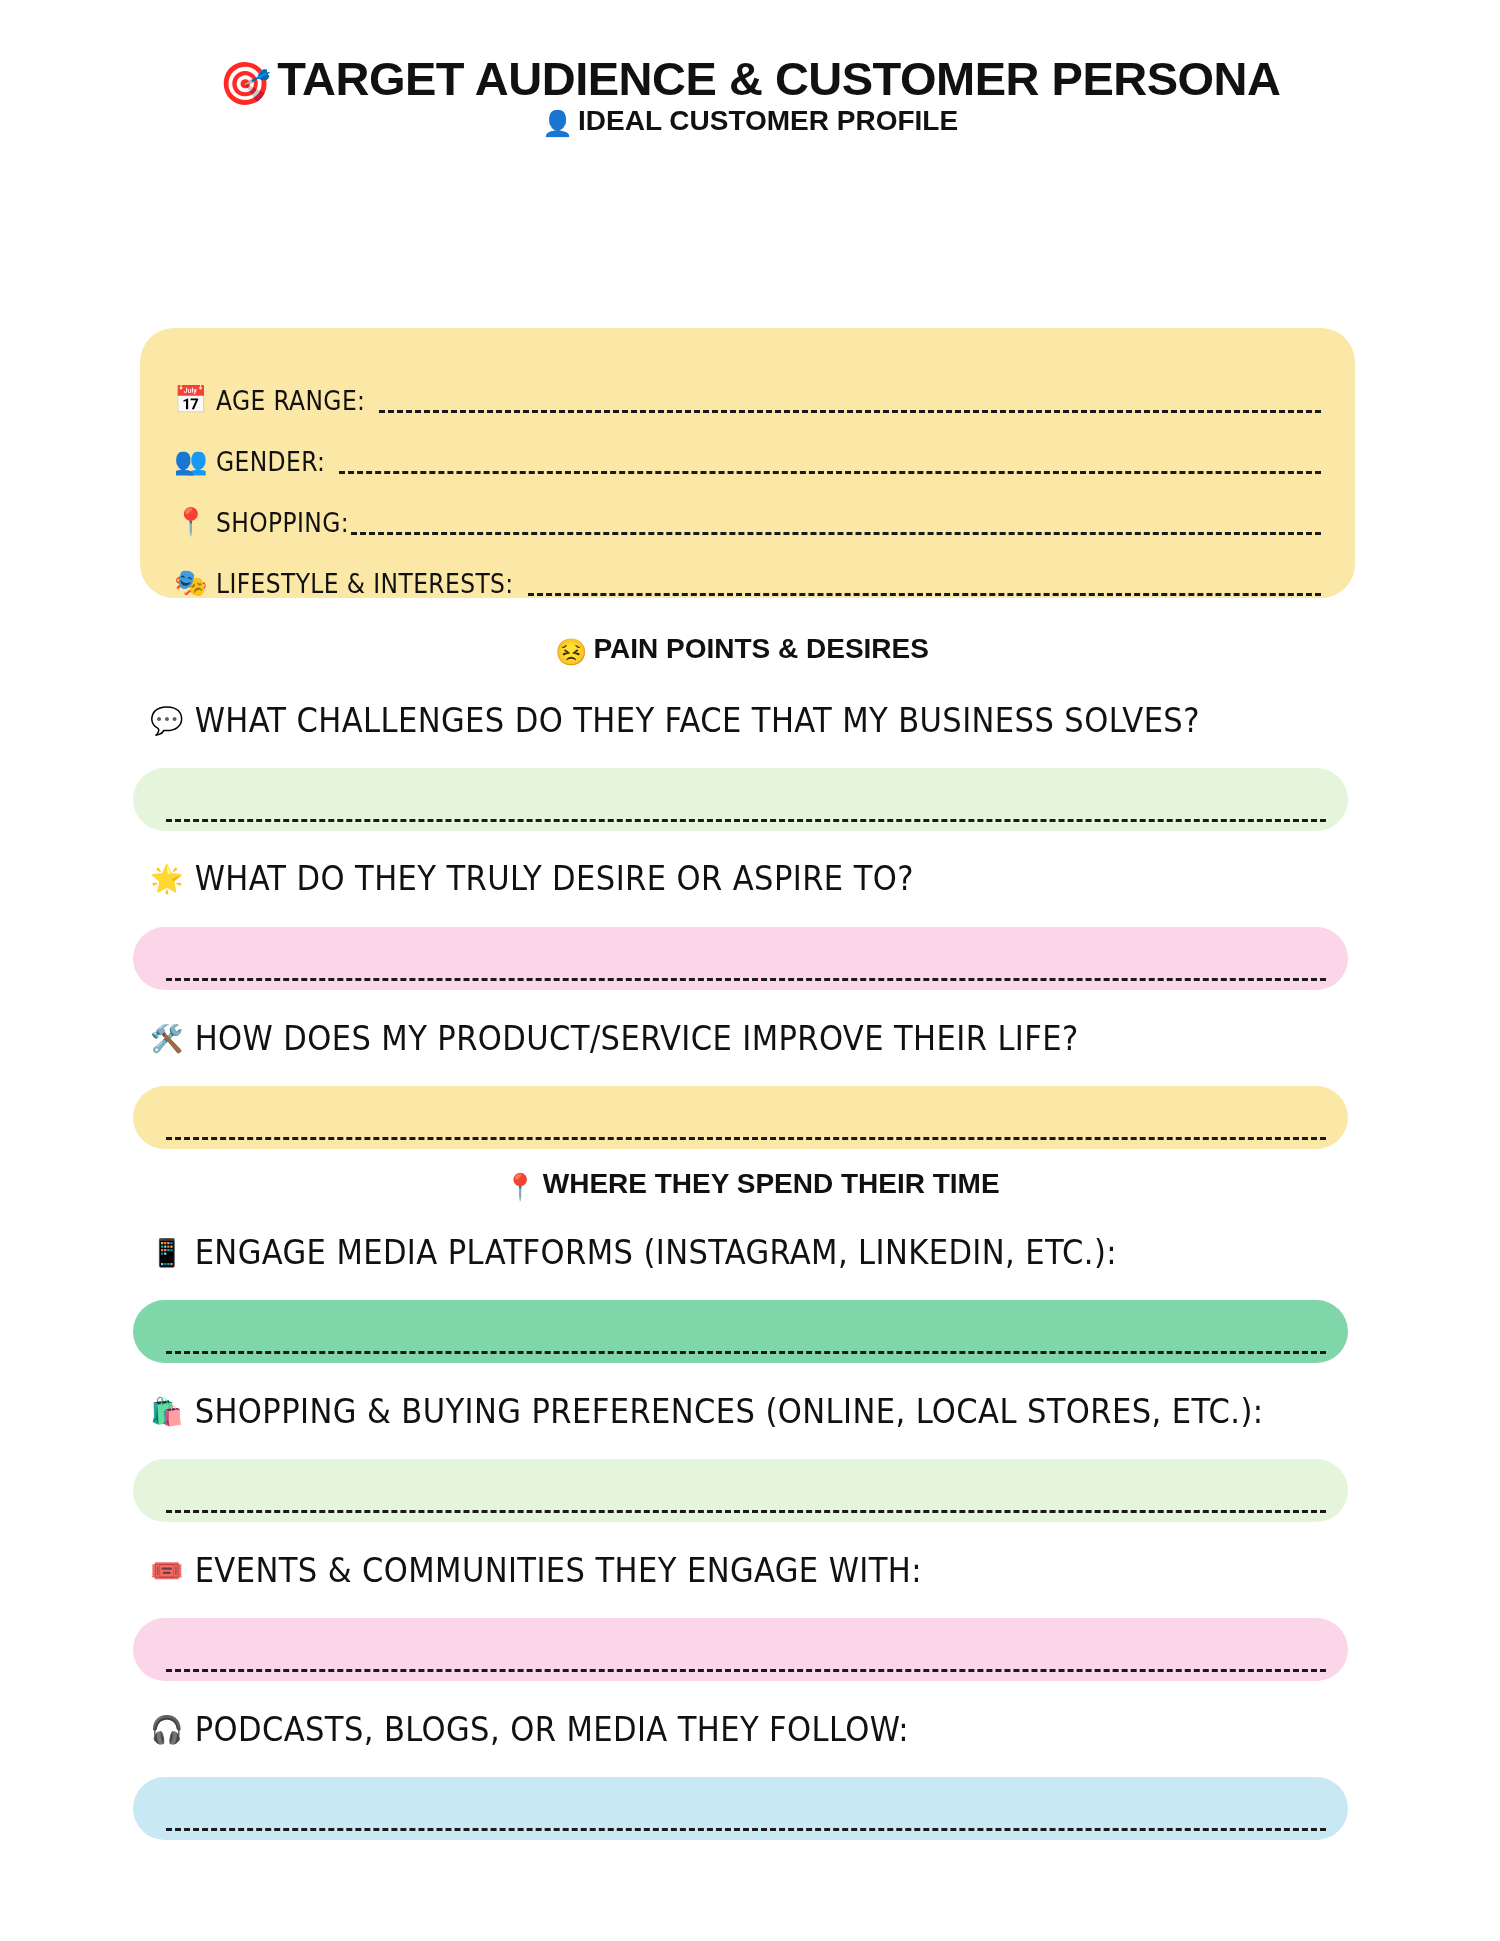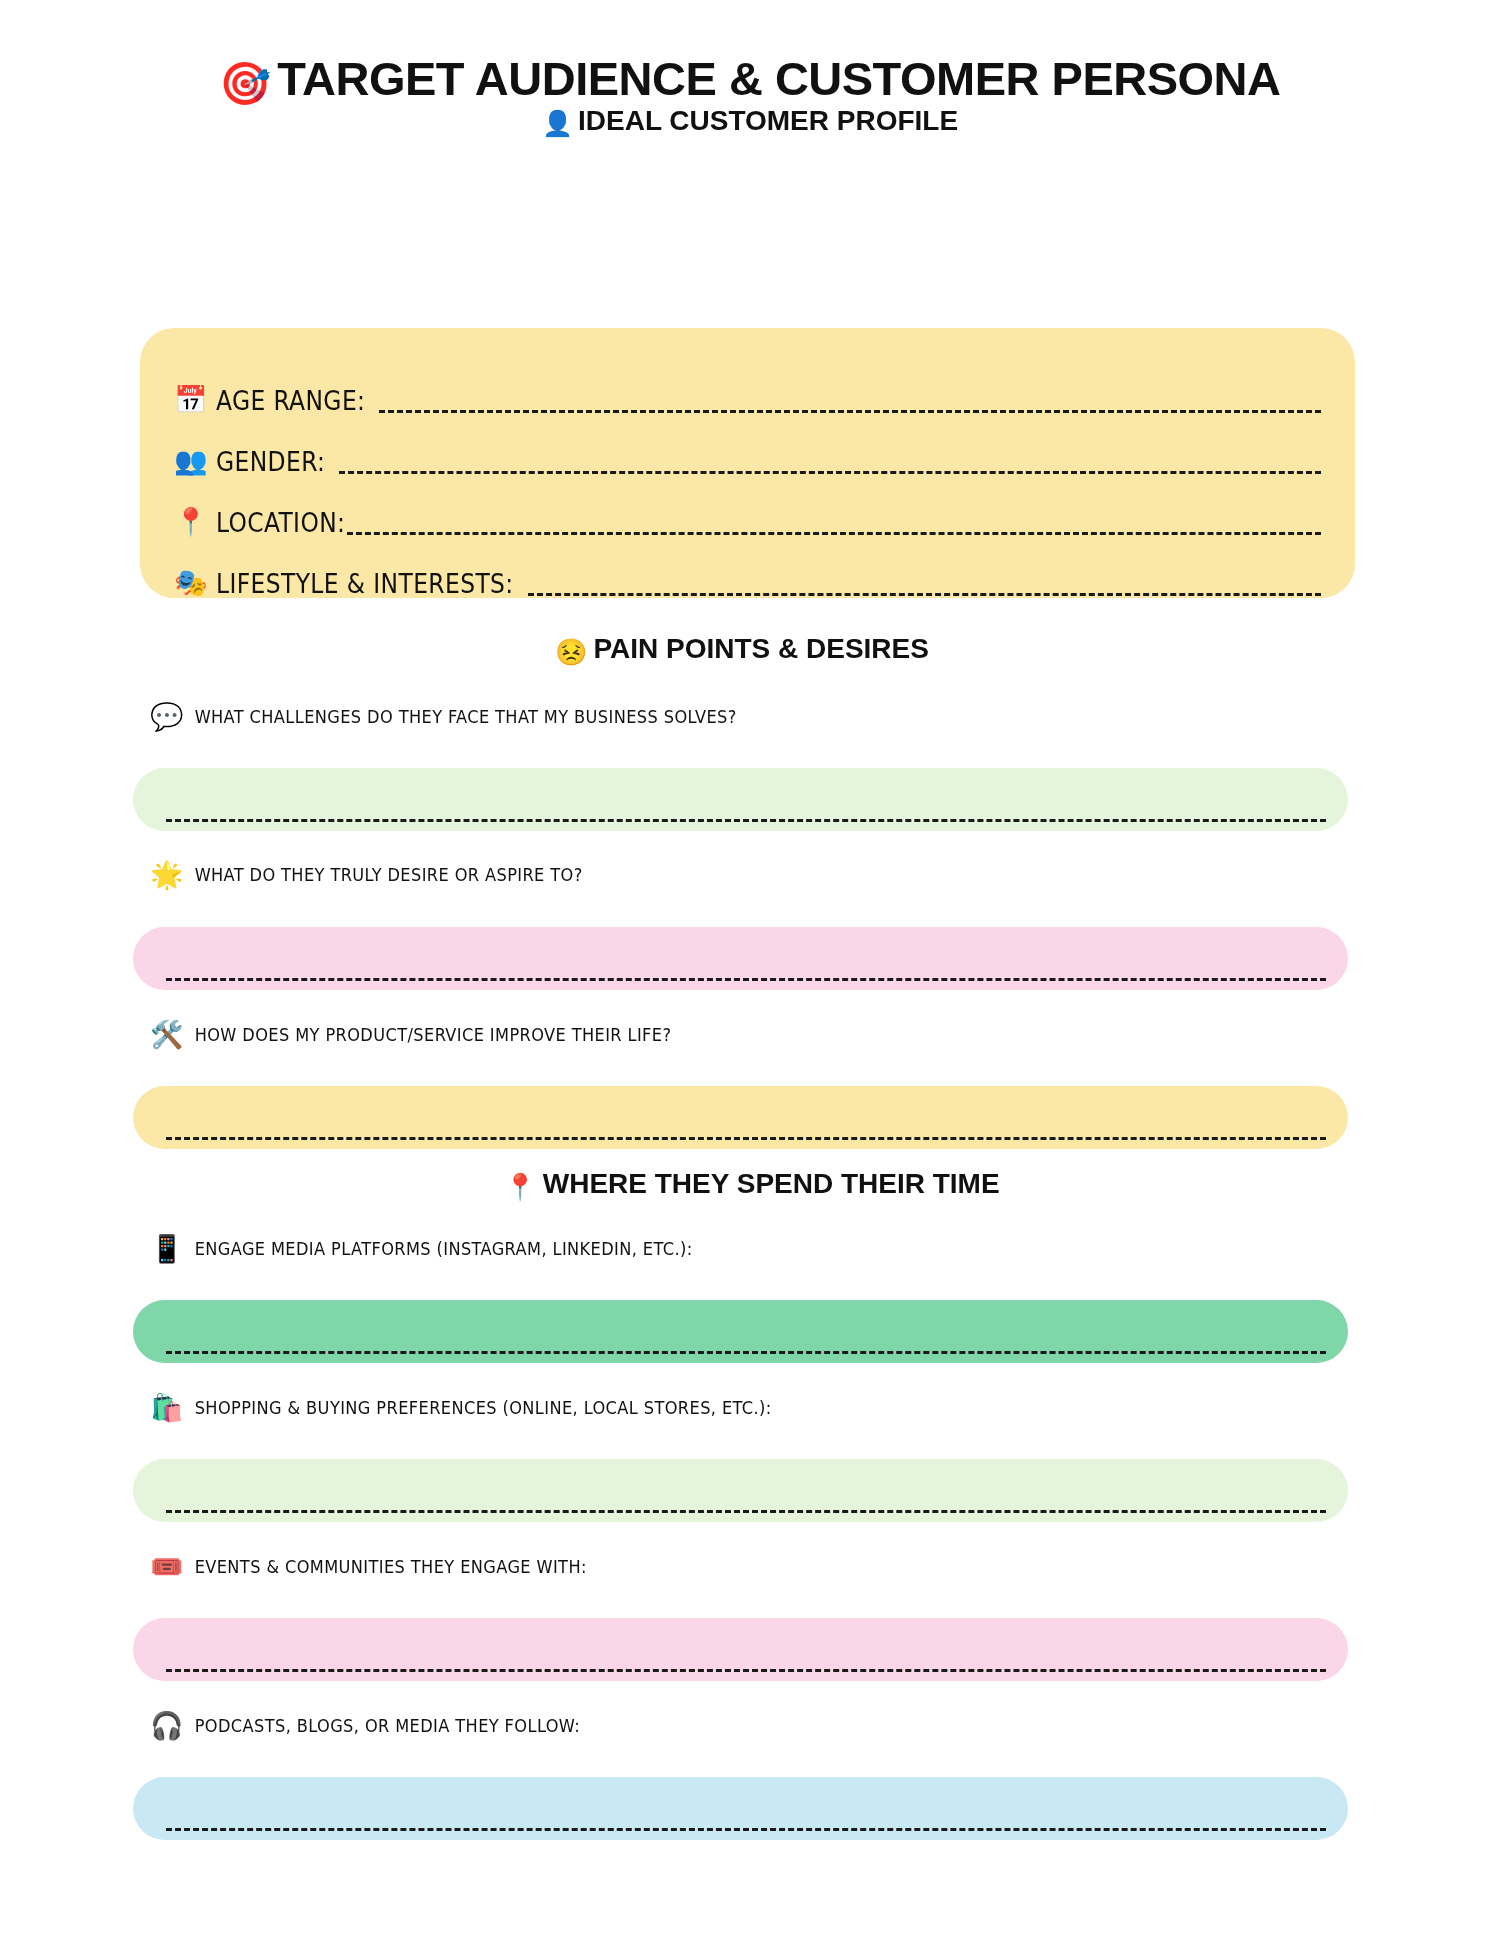--- a/index.html
+++ b/index.html
@@ -112,21 +112,21 @@
     align-items: center;
     left: 150px;
   }
   .q-row .emoji {
     font-size: 27px;
     line-height: 1;
     margin-right: 11px;
     flex: 0 0 auto;
   }
   .q-row .q-text {
-    font-size: 18px;
+    font-size: 34px;
     white-space: nowrap;
     line-height: 1;
   }
 
   
   .answer-box {
     position: absolute;
     left: 133px;
     width: 1215px;
     height: 63px;
@@ -169,21 +169,21 @@
     </div>
 
     <div class="profile-row">
       <span class="emoji">👥</span>
       <span class="hand lbl">GENDER:</span>
       <span class="rule"></span>
     </div>
 
     <div class="profile-row">
       <span class="emoji">📍</span>
-      <span class="hand lbl">LOCATION:</span>
+      <span class="hand lbl">SHOPPING:</span>
       <span class="rule tight"></span>
     </div>
 
     <div class="profile-row">
       <span class="emoji">🎭</span>
       <span class="hand lbl">LIFESTYLE &amp; INTERESTS:</span>
       <span class="rule"></span>
     </div>
 
   </div>

